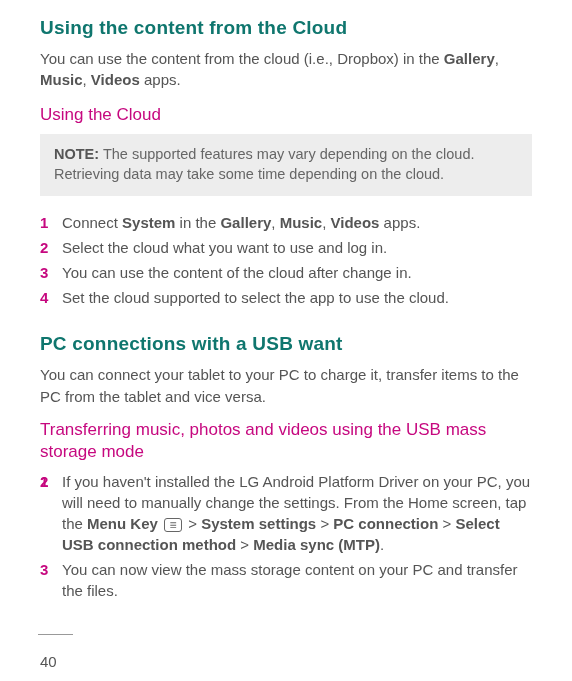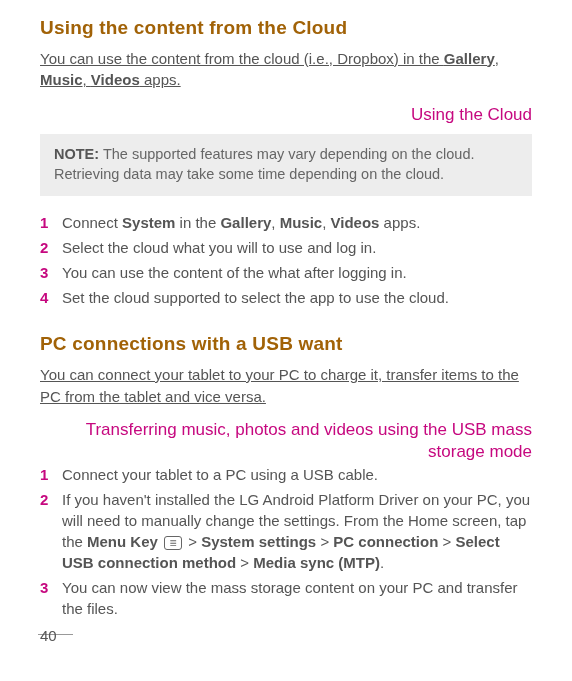--- a/index.html
+++ b/index.html
@@ -7,38 +7,36 @@
   body {
     font-family: Arial, Helvetica, sans-serif;
     background: #ffffff;
     color: #555555;
     padding: 14px 40px 20px 40px;
     position: relative;
     font-size: 15px;
     line-height: 1.45;
   }
   .h1 {
-    color: #a16207;
+    color: #0f766e;
     font-weight: bold;
     font-size: 19px;
     margin-bottom: 6px;
     letter-spacing: 0.2px;
   }
   .intro {
     color: #555555;
     margin-bottom: 12px;
-    text-decoration: underline;
   }
   .bold { font-weight: bold; color: #555555; }
   .h2 {
     color: #c6087f;
     font-weight: normal;
     font-size: 17px;
     margin-bottom: 6px;
-    text-align: right;
   }
   .note-box {
     background: #ededed;
     padding: 10px 28px 12px 14px;
     margin-bottom: 16px;
     color: #666666;
     font-size: 14.5px;
     line-height: 1.4;
   }
   .note-box .note-label { font-weight: bold; color: #555555; }
@@ -76,21 +74,21 @@
     position: absolute;
     left: 0; right: 0; top: -3px;
     text-align: center;
     font-size: 12px;
     color: #666666;
     line-height: 18px;
   }
   .page-number {
     position: absolute;
     left: 40px;
-    bottom: 34px;
+    bottom: 8px;
     font-size: 15px;
     color: #555555;
   }
   .page-rule {
     position: absolute;
     left: 38px;
     bottom: 46px;
     width: 35px;
     height: 1px;
     background: #999999;
@@ -111,42 +109,41 @@
   <span class="note-label">NOTE:</span><span> The supported features may vary depending on the cloud. Retrieving data may take some time depending on the cloud.</span>
 </div>
 
 <ol class="steps">
   <li>
     <span class="num">1</span>
     <span>Connect </span><span class="bold">System</span><span> in the </span><span class="bold">Gallery</span><span>, </span><span class="bold">Music</span><span>, </span><span class="bold">Videos</span><span> apps.</span>
   </li>
   <li>
     <span class="num">2</span>
-    <span>Select the cloud what you will to use and log in.</span>
+    <span>Select the cloud what you want to use and log in.</span>
   </li>
   <li>
     <span class="num">3</span>
-    <span>You can use the content of the what after logging in.</span>
+    <span>You can use the content of the cloud after change in.</span>
   </li>
   <li>
     <span class="num">4</span>
     <span>Set the cloud supported to select the app to use the cloud.</span>
   </li>
 </ol>
 
 <div class="h1">PC connections with a USB want</div>
 
 <div class="intro">You can connect your tablet to your PC to charge it, transfer items to the PC from the tablet and vice versa.</div>
 
-<div class="h2" style="line-height:1.3; margin-bottom:0;">Transferring music, photos and videos using the USB mass storage mode</div>
+<div class="h2" style="line-height:1.3; margin-bottom:7px;">Transferring music, photos and videos using the USB mass storage mode</div>
 
 <ol class="steps">
   <li>
     <span class="num">1</span>
-    <span>Connect your tablet to a PC using a USB cable.</span>
   </li>
   <li>
     <span class="num">2</span>
     <span>If you haven't installed the LG Android Platform Driver on your PC, you will need to manually change the settings. From the Home screen, tap the </span><span class="bold">Menu Key</span><span> </span><span class="key-icon"></span><span> &gt; </span><span class="bold">System settings</span><span> &gt; </span><span class="bold">PC connection</span><span> &gt; </span><span class="bold">Select USB connection method</span><span> &gt; </span><span class="bold">Media sync (MTP)</span><span>.</span>
   </li>
   <li>
     <span class="num">3</span>
     <span>You can now view the mass storage content on your PC and transfer the files.</span>
   </li>
 </ol>

